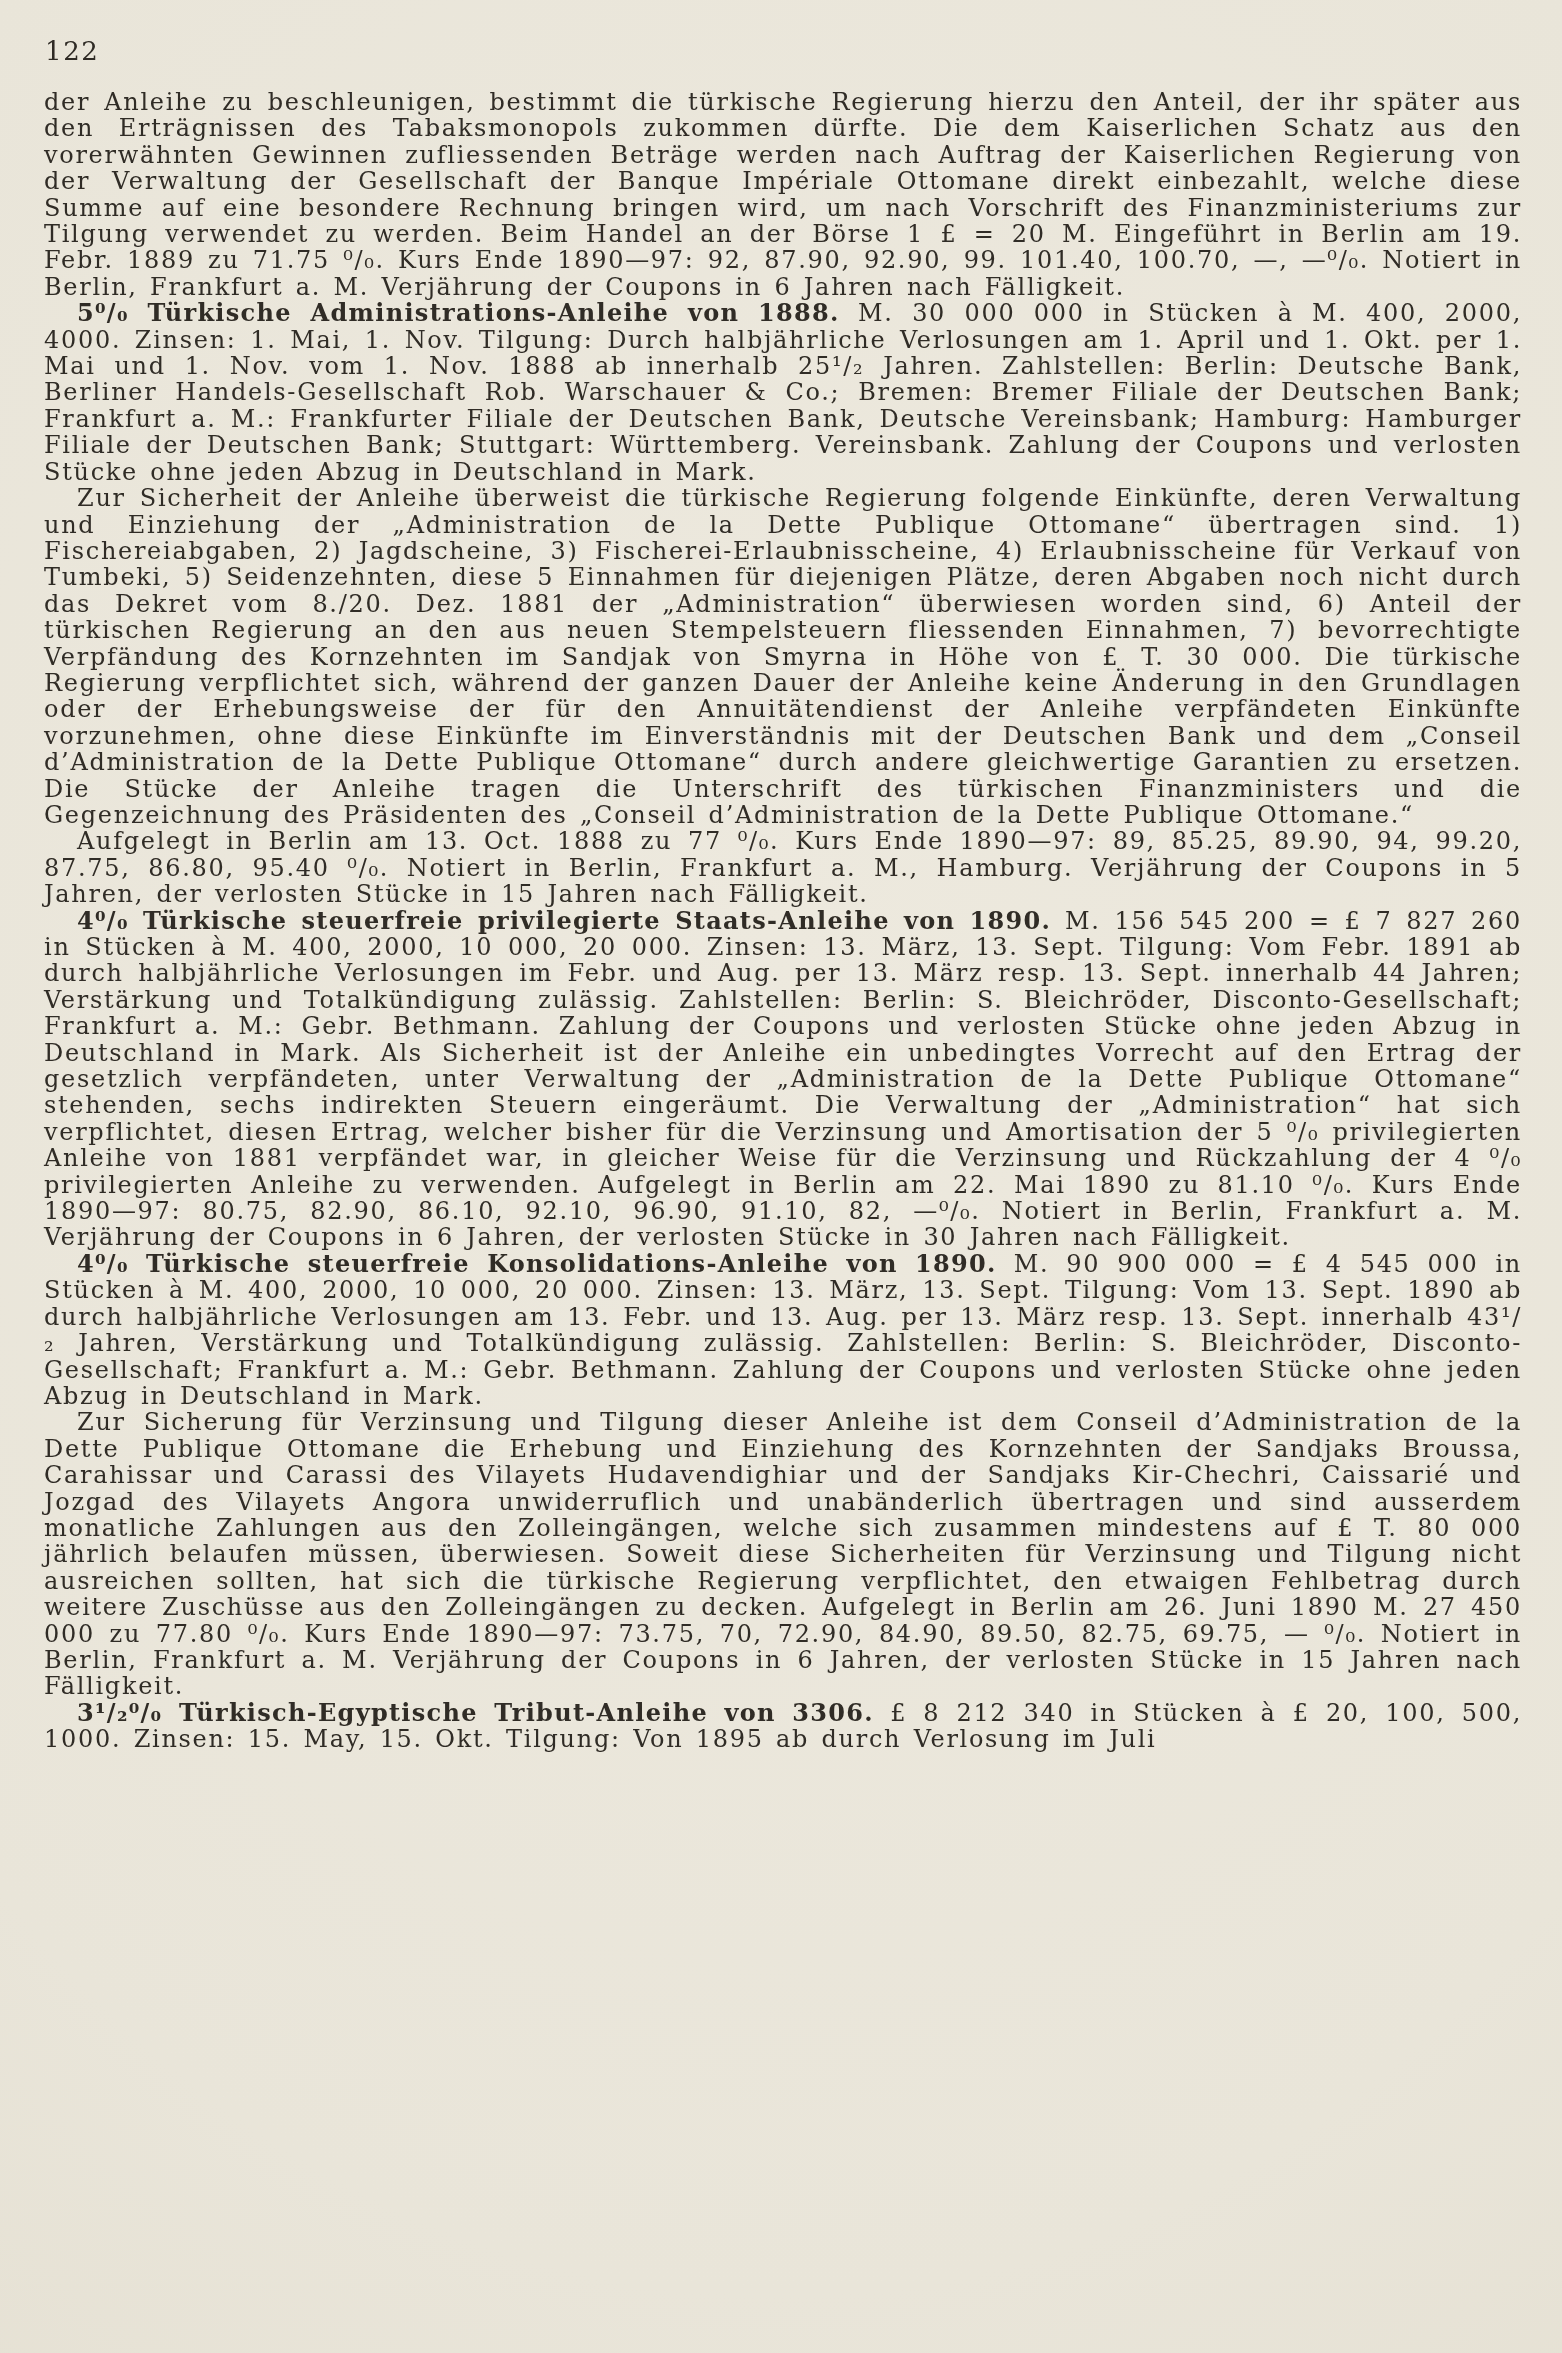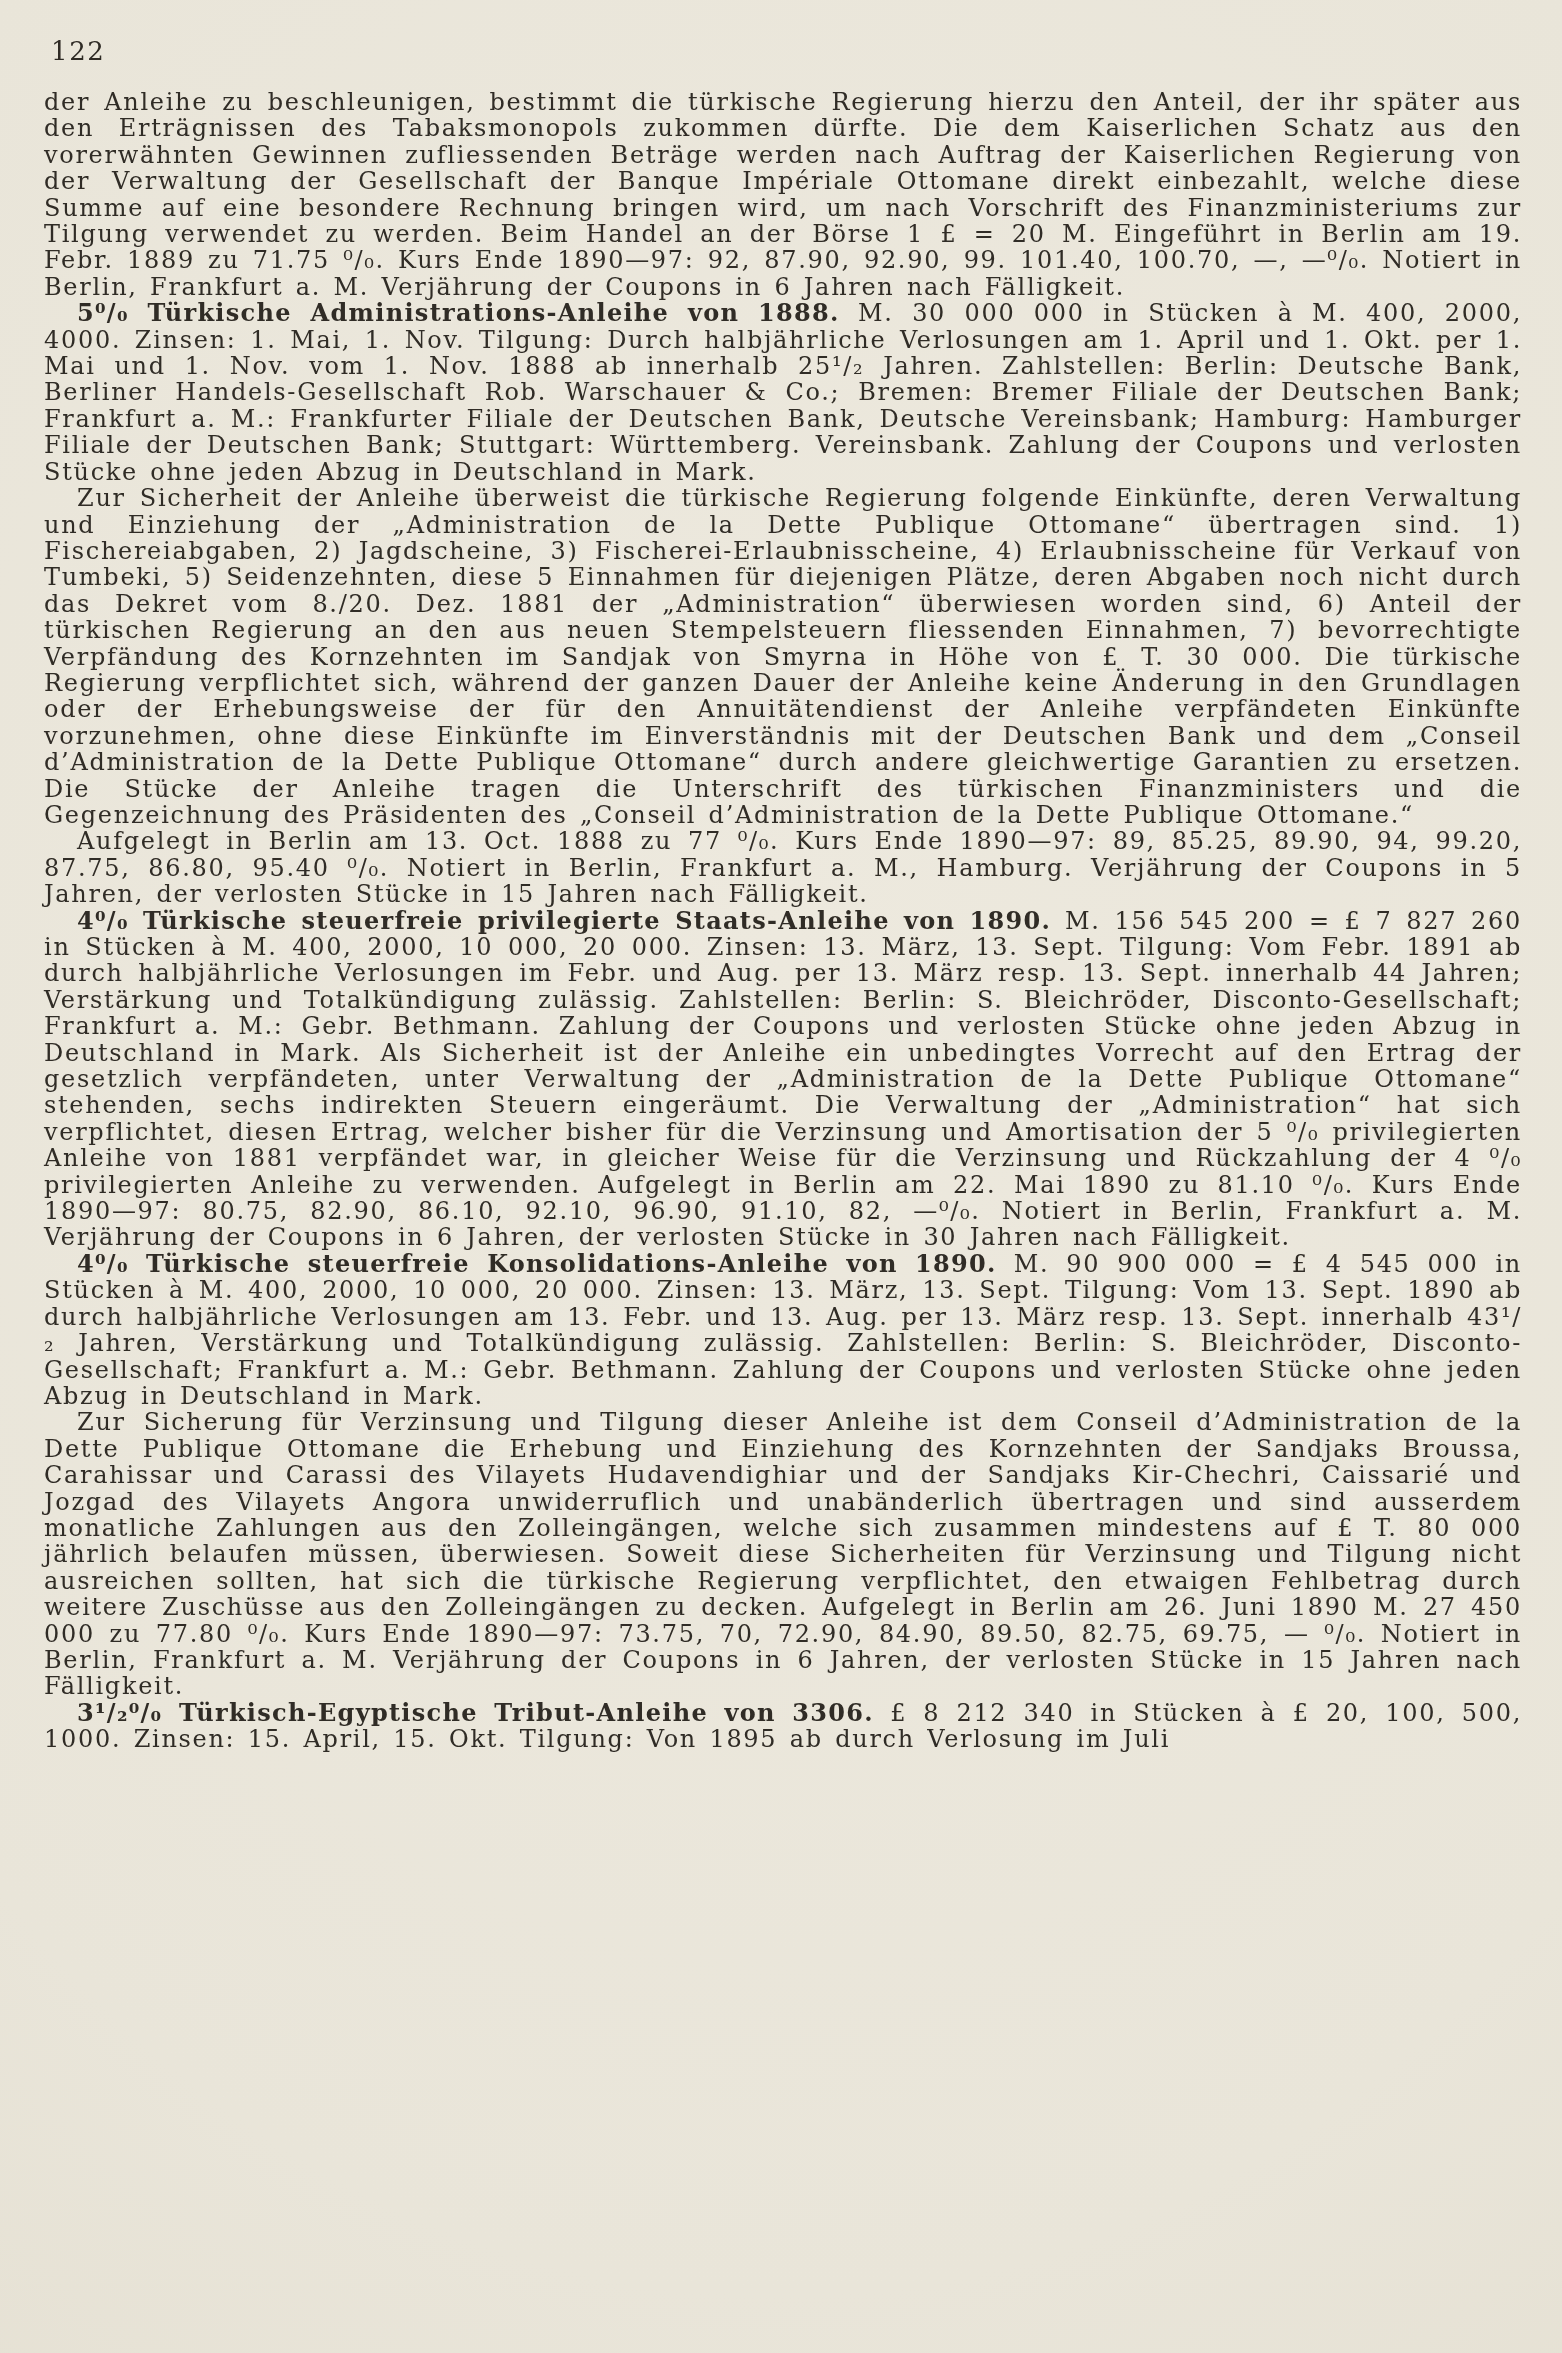--- a/index.html
+++ b/index.html
@@ -28,21 +28,21 @@
   .page-header {
     position: relative;
     height: 33px;
     margin-bottom: 17px;
     font-size: 23.4px;
     letter-spacing: 1.2px;
   }
 
   .page-number {
     position: absolute;
-    left: 7px;
+    left: 1px;
     top: 0;
     font-size: 26px;
     letter-spacing: 1.6px;
   }
 
   .running-head {
     display: block;
     text-align: center;
     font-size: 23.4px;
     color: #383329;
@@ -91,18 +91,18 @@
     <p class="para"><span class="ptext">Zur Sicherheit der Anleihe überweist die türkische Regierung folgende Einkünfte, deren Verwaltung und Einziehung der „Administration de la Dette Publique Ottomane“ übertragen sind. 1) Fischereiabgaben, 2) Jagdscheine, 3) Fischerei-Erlaubnisscheine, 4) Erlaubnisscheine für Verkauf von Tumbeki, 5) Seidenzehnten, diese 5 Einnahmen für diejenigen Plätze, deren Abgaben noch nicht durch das Dekret vom 8./20. Dez. 1881 der „Administration“ überwiesen worden sind, 6) Anteil der türkischen Regierung an den aus neuen Stempelsteuern fliessenden Einnahmen, 7) bevorrechtigte Verpfändung des Kornzehnten im Sandjak von Smyrna in Höhe von £ T. 30 000. Die türkische Regierung verpflichtet sich, während der ganzen Dauer der Anleihe keine Änderung in den Grundlagen oder der Erhebungsweise der für den Annuitätendienst der Anleihe verpfändeten Einkünfte vorzunehmen, ohne diese Einkünfte im Einverständnis mit der Deutschen Bank und dem „Conseil d’Administration de la Dette Publique Ottomane“ durch andere gleichwertige Garantien zu ersetzen. Die Stücke der Anleihe tragen die Unterschrift des türkischen Finanzministers und die Gegenzeichnung des Präsidenten des „Conseil d’Administration de la Dette Publique Ottomane.“</span></p>
 
     <p class="para"><span class="ptext">Aufgelegt in Berlin am 13. Oct. 1888 zu 77 ⁰/₀. Kurs Ende 1890—97: 89, 85.25, 89.90, 94, 99.20, 87.75, 86.80, 95.40 ⁰/₀. Notiert in Berlin, Frankfurt a. M., Hamburg. Verjährung der Coupons in 5 Jahren, der verlosten Stücke in 15 Jahren nach Fälligkeit.</span></p>
 
     <p class="para"><b class="lead">4⁰/₀ Türkische steuerfreie privilegierte Staats-Anleihe von 1890.</b> <span class="ptext">M. 156 545 200 = £ 7 827 260 in Stücken à M. 400, 2000, 10 000, 20 000. Zinsen: 13. März, 13. Sept. Tilgung: Vom Febr. 1891 ab durch halbjährliche Verlosungen im Febr. und Aug. per 13. März resp. 13. Sept. innerhalb 44 Jahren; Verstärkung und Totalkündigung zulässig. Zahlstellen: Berlin: S. Bleichröder, Disconto-Gesellschaft; Frankfurt a. M.: Gebr. Bethmann. Zahlung der Coupons und verlosten Stücke ohne jeden Abzug in Deutschland in Mark. Als Sicherheit ist der Anleihe ein unbedingtes Vorrecht auf den Ertrag der gesetzlich verpfändeten, unter Verwaltung der „Administration de la Dette Publique Ottomane“ stehenden, sechs indirekten Steuern eingeräumt. Die Verwaltung der „Administration“ hat sich verpflichtet, diesen Ertrag, welcher bisher für die Verzinsung und Amortisation der 5 ⁰/₀ privilegierten Anleihe von 1881 verpfändet war, in gleicher Weise für die Verzinsung und Rückzahlung der 4 ⁰/₀ privilegierten Anleihe zu verwenden. Aufgelegt in Berlin am 22. Mai 1890 zu 81.10 ⁰/₀. Kurs Ende 1890—97: 80.75, 82.90, 86.10, 92.10, 96.90, 91.10, 82, —⁰/₀. Notiert in Berlin, Frankfurt a. M. Verjährung der Coupons in 6 Jahren, der verlosten Stücke in 30 Jahren nach Fälligkeit.</span></p>
 
     <p class="para"><b class="lead">4⁰/₀ Türkische steuerfreie Konsolidations-Anleihe von 1890.</b> <span class="ptext">M. 90 900 000 = £ 4 545 000 in Stücken à M. 400, 2000, 10 000, 20 000. Zinsen: 13. März, 13. Sept. Tilgung: Vom 13. Sept. 1890 ab durch halbjährliche Verlosungen am 13. Febr. und 13. Aug. per 13. März resp. 13. Sept. innerhalb 43¹/₂ Jahren, Verstärkung und Totalkündigung zulässig. Zahlstellen: Berlin: S. Bleichröder, Disconto-Gesellschaft; Frankfurt a. M.: Gebr. Bethmann. Zahlung der Coupons und verlosten Stücke ohne jeden Abzug in Deutschland in Mark.</span></p>
 
     <p class="para"><span class="ptext">Zur Sicherung für Verzinsung und Tilgung dieser Anleihe ist dem Conseil d’Administration de la Dette Publique Ottomane die Erhebung und Einziehung des Kornzehnten der Sandjaks Broussa, Carahissar und Carassi des Vilayets Hudavendighiar und der Sandjaks Kir-Chechri, Caissarié und Jozgad des Vilayets Angora unwiderruflich und unabänderlich übertragen und sind ausserdem monatliche Zahlungen aus den Zolleingängen, welche sich zusammen mindestens auf £ T. 80 000 jährlich belaufen müssen, überwiesen. Soweit diese Sicherheiten für Verzinsung und Tilgung nicht ausreichen sollten, hat sich die türkische Regierung verpflichtet, den etwaigen Fehlbetrag durch weitere Zuschüsse aus den Zolleingängen zu decken. Aufgelegt in Berlin am 26. Juni 1890 M. 27 450 000 zu 77.80 ⁰/₀. Kurs Ende 1890—97: 73.75, 70, 72.90, 84.90, 89.50, 82.75, 69.75, — ⁰/₀. Notiert in Berlin, Frankfurt a. M. Verjährung der Coupons in 6 Jahren, der verlosten Stücke in 15 Jahren nach Fälligkeit.</span></p>
 
-    <p class="para"><b class="lead">3¹/₂⁰/₀ Türkisch-Egyptische Tribut-Anleihe von 3306.</b> <span class="ptext">£ 8 212 340 in Stücken à £ 20, 100, 500, 1000. Zinsen: 15. April, 15. Okt. Tilgung: Von 1895 ab durch Verlosung im Juli</span></p>
+    <p class="para"><b class="lead">3¹/₂⁰/₀ Türkisch-Egyptische Tribut-Anleihe von 3306.</b> <span class="ptext">£ 8 212 340 in Stücken à £ 20, 100, 500, 1000. Zinsen: 15. May, 15. Okt. Tilgung: Von 1895 ab durch Verlosung im Juli</span></p>
 
   </main>
 
 </div>
 
 
 </body></html>

